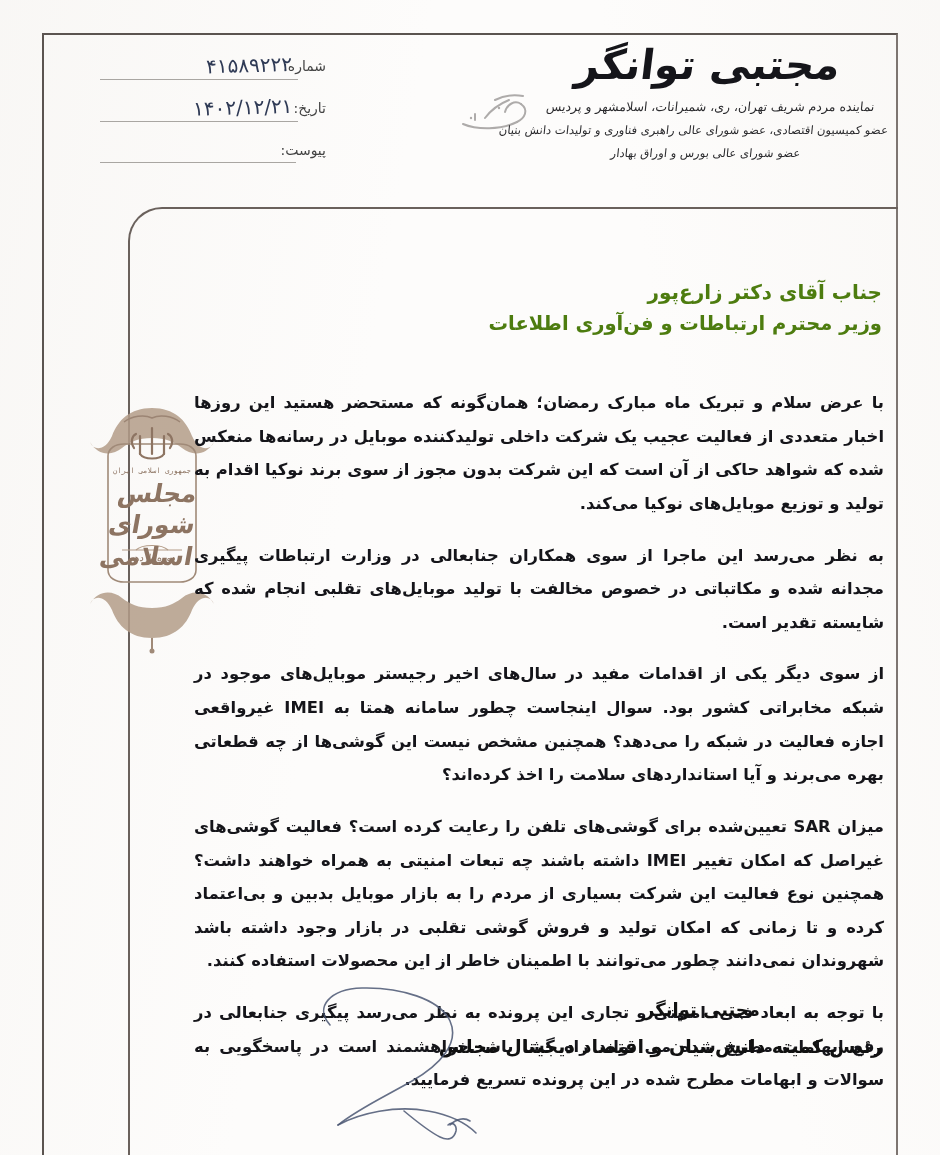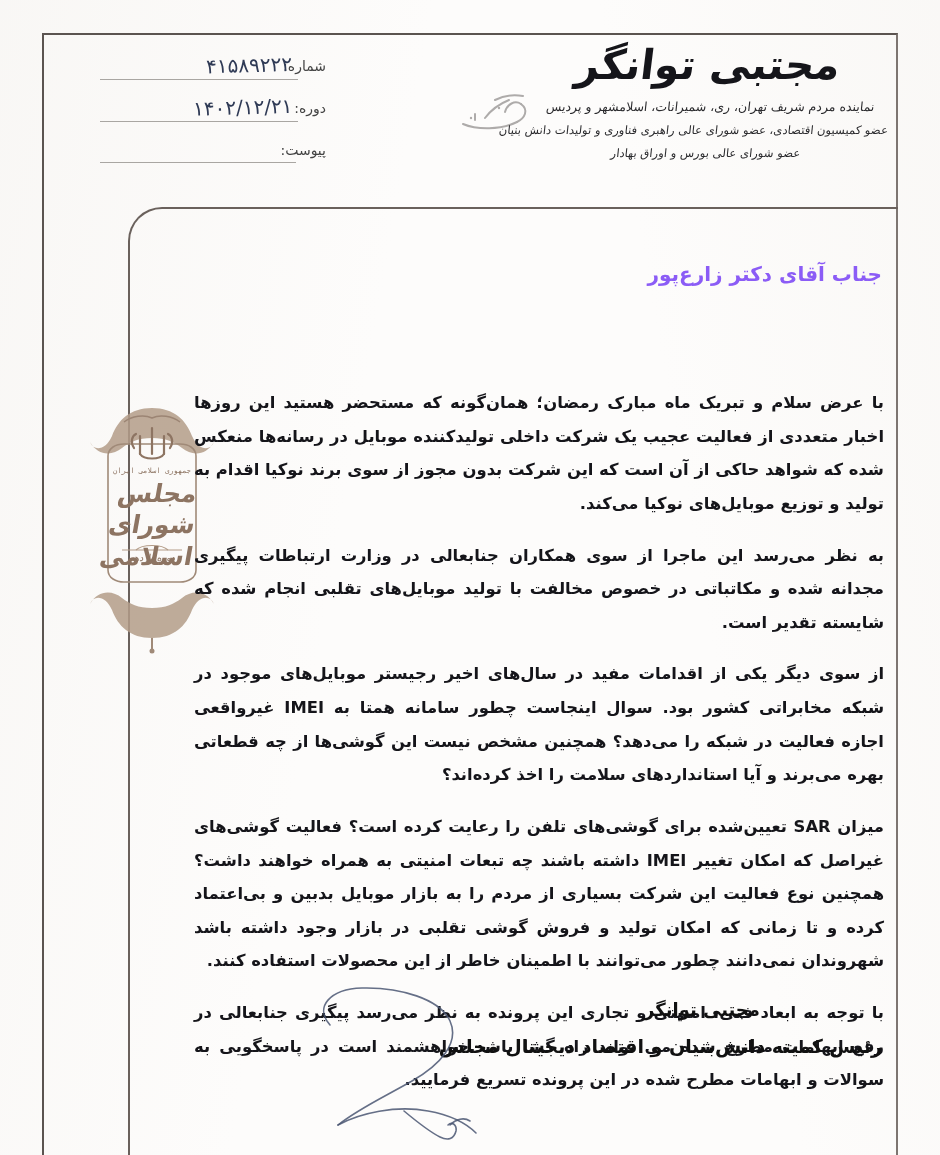--- a/index.html
+++ b/index.html
@@ -152,25 +152,25 @@
     color: #8d7462;
   }
   .em-top   { top: 74px;  font-size: 7.2px; letter-spacing: 0.4px; font-family: Liberation Mono, monospace; }
   .em-main  { top: 86px;  font-size: 25px; font-weight: bold; transform: skewX(-10deg); line-height: 1.25; }
   .em-bot   { top: 160px; font-size: 9.5px; transform: skewX(-8deg); }
 
   
   .recipient {
     position: absolute;
     right: 58px;
-    top: 258px;
+    top: 276px;
     width: 520px;
     text-align: right;
     font-weight: bold;
-    color: #8b5cf6;
+    color: #4d7c0f;
   }
   .recipient .r1 { font-size: 20px; line-height: 1.6; }
   .recipient .r2 { font-size: 19.5px; line-height: 1.6; }
 
   
   .body-text {
     position: absolute;
     right: 56px;
     top: 386px;
     width: 690px;
@@ -228,21 +228,21 @@
   <div class="outer-frame"></div>
   <div class="inner-frame"></div>
 
   <div class="reg-block">
     <div class="reg-row">
       <span class="reg-label">شماره:</span>
       <span class="reg-value">۴۱۵۸۹۲۲۲</span>
       <span class="reg-rule"></span>
     </div>
     <div class="reg-row">
-      <span class="reg-label">دوره:</span>
+      <span class="reg-label">تاریخ:</span>
       <span class="reg-value">۱۴۰۲/۱۲/۲۱</span>
       <span class="reg-rule"></span>
     </div>
     <div class="reg-row attach">
       <span class="reg-label">پیوست:</span>
       <span class="reg-value"></span>
       <span class="reg-rule"></span>
     </div>
   </div>
 
@@ -302,20 +302,21 @@
         <circle cx="74" cy="259" r="2.5" fill="#a08a78" stroke="none"></circle>
       </g>
     </svg>
     <div class="emblem-text em-top">جمهوری اسلامی ایران</div>
     <div class="emblem-text em-main">مجلس شورای اسلامی</div>
     <div class="emblem-text em-bot">دوره یازدهم</div>
   </div>
 
   <div class="recipient">
     <div class="r1">جناب آقای دکتر زارع‌پور</div>
+    <div class="r2">وزیر محترم ارتباطات و فن‌آوری اطلاعات</div>
   </div>
 
   <div class="body-text">
     <p>با عرض سلام و تبریک ماه مبارک رمضان؛ همان‌گونه که مستحضر هستید این روزها اخبار متعددی از فعالیت عجیب یک شرکت داخلی تولیدکننده موبایل در رسانه‌ها منعکس شده که شواهد حاکی از آن است که این شرکت بدون مجوز از سوی برند نوکیا اقدام به تولید و توزیع موبایل‌های نوکیا می‌کند.</p>
     <p>به نظر می‌رسد این ماجرا از سوی همکاران جنابعالی در وزارت ارتباطات پیگیری مجدانه شده و مکاتباتی در خصوص مخالفت با تولید موبایل‌های تقلبی انجام شده که شایسته تقدیر است.</p>
     <p>از سوی دیگر یکی از اقدامات مفید در سال‌های اخیر رجیستر موبایل‌های موجود در شبکه مخابراتی کشور بود. سوال اینجاست چطور سامانه همتا به IMEI غیرواقعی اجازه فعالیت در شبکه را می‌دهد؟ همچنین مشخص نیست این گوشی‌ها از چه قطعاتی بهره می‌برند و آیا استانداردهای سلامت را اخذ کرده‌اند؟</p>
     <p>میزان SAR تعیین‌شده برای گوشی‌های تلفن را رعایت کرده است؟ فعالیت گوشی‌های غیراصل که امکان تغییر IMEI داشته باشند چه تبعات امنیتی به همراه خواهند داشت؟ همچنین نوع فعالیت این شرکت بسیاری از مردم را به بازار موبایل بدبین و بی‌اعتماد کرده و تا زمانی که امکان تولید و فروش گوشی تقلبی در بازار وجود داشته باشد شهروندان نمی‌دانند چطور می‌توانند با اطمینان خاطر از این محصولات استفاده کنند.</p>
     <p>با توجه به ابعاد فنی، امنیتی و تجاری این پرونده به نظر می‌رسد پیگیری جنابعالی در رفع ابهامات مطرح شده می تواند راه گشا باشد.خواهشمند است در پاسخگویی به سوالات و ابهامات مطرح شده در این پرونده تسریع فرمایید.</p>
   </div>
 

